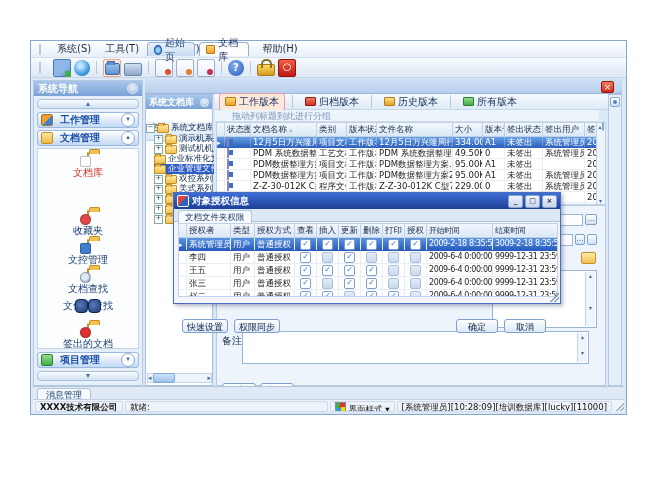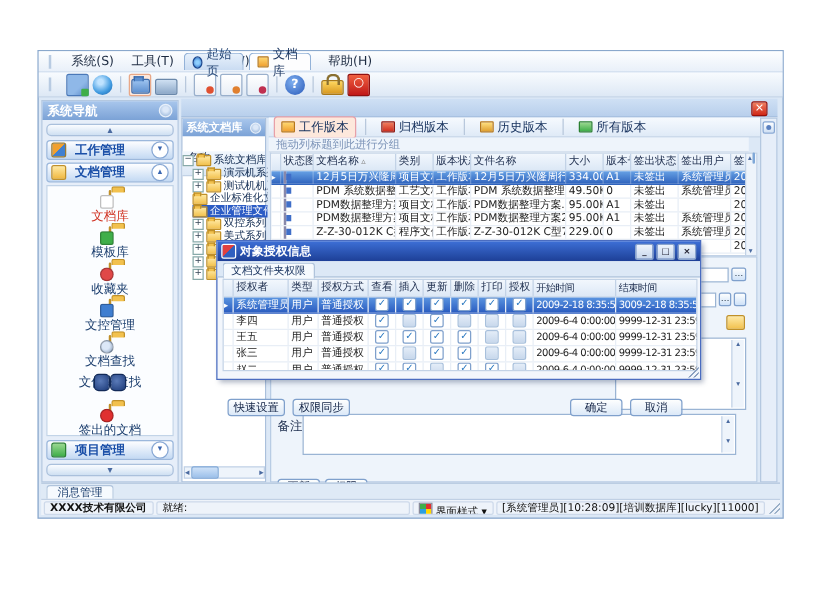--- a/index.html
+++ b/index.html
@@ -76,21 +76,21 @@
   .hscroll{left:1px;top:278px;width:65px;height:10px;background:#eef4fb;border:1px solid #c2d2e6;display:flex;align-items:center;font-size:7px;color:#4a6aa0;}
   .hthumb{width:20px;height:8px;background:linear-gradient(#cfe2f8,#9cc0ea);border:1px solid #7fa8d8;border-radius:2px;margin:0 1px;}
   
   .verbar{left:184px;top:53px;width:407px;height:16px;background:linear-gradient(#f6fafe,#dfeaf7);border-bottom:1px solid #c6d5e8;display:flex;align-items:center;padding-left:4px;gap:4px;}
   .vbtn{display:flex;align-items:center;gap:3px;padding:1px 5px;border-radius:3px;color:#15305c;}
   .vbtn.on{background:#fde8dc;border:1px solid #e8a0a8;}
   .vico{width:9px;height:7px;border-radius:1px;border:1px solid #b87818;background:linear-gradient(#ffd870,#f0a030);}
   .vico.arch{background:linear-gradient(#f08060,#d03020);border-color:#901810;}
   .vico.hist{background:linear-gradient(#ffe080,#e0a030);}
   .vico.all{background:linear-gradient(#9ad890,#3fae49);border-color:#2a8030;}
-  .groupbar{left:184px;top:69px;width:384px;height:12px;background:#eef4fb;border-bottom:1px solid #d0dcec;line-height:12px;padding-left:6px;color:#7d94b8;font-size:9px;}
+  .groupbar{left:184px;top:69px;width:384px;height:12px;background:#eef4fb;border-bottom:1px solid #d0dcec;line-height:12px;padding-left:17px;color:#7d94b8;font-size:9px;}
   .ftable{left:185px;top:81px;width:380px;height:83px;background:#fff;border:1px solid #c2d2e6;border-right:none;overflow:hidden;}
   .frow{display:flex;height:10px;line-height:10px;font-size:8.5px;border-bottom:1px solid #e8eef6;white-space:nowrap;}
   .frow.hdr{height:13px;line-height:13px;background:linear-gradient(#f2f7fd,#dce8f6);border-bottom:1px solid #c2d2e6;color:#203050;font-size:8.5px;}
   .fc{box-sizing:border-box;border-right:1px solid #e8eef6;padding:0 2px;overflow:hidden;flex:0 0 auto;}
   .hdr .fc{border-right:1px solid #c2d2e6;}
   .fc0{width:8px;padding:0;} .fc1{width:26px;} .fc2{width:66px;} .fc3{width:30px;} .fc4{width:30px;} .fc5{width:76px;}
   .fc6{width:30px;} .fc7{width:22px;} .fc8{width:38px;} .fc9{width:42px;} .fc10{width:12px;border-right:none;}
   .frow.sel{background:linear-gradient(#66a0e4,#2f63bd);color:#fff;border-bottom-color:#2f63bd;}
   .frow.sel .fc{border-right-color:rgba(255,255,255,.25);}
   .sortmk::after{content:"▵";color:#888;margin-left:2px;font-size:7px;}
@@ -187,24 +187,20 @@
     <div class="abs sb-group" style="top:49px;">
       <span class="gico doc"></span>
       <span class="nowrap">文档管理</span>
       <span class="gbtn">▴</span>
     </div>
     <div class="abs sb-items" style="top:67px;height:201px;">
       <div class="sb-item active" style="top:4px;">
         <span class="bigfold"><span class="badge b-page"></span></span>
         <span class="lbl">文档库</span>
       </div>
-      <div class="sb-item" style="top:33px;">
-        <span class="bigfold"><span class="badge b-arrow"></span></span>
-        <span class="lbl">模板库</span>
-      </div>
       <div class="sb-item" style="top:91px;">
         <span class="bigfold"><span class="badge b-shield"></span></span>
         <span class="lbl">文控管理</span>
       </div>
       <div class="sb-item" style="top:62px;">
         <span class="bigfold"><span class="badge b-heart"></span></span>
         <span class="lbl">收藏夹</span>
       </div>
       <div class="sb-item" style="top:120px;">
         <span class="bigfold"><span class="badge b-mag"></span></span>

